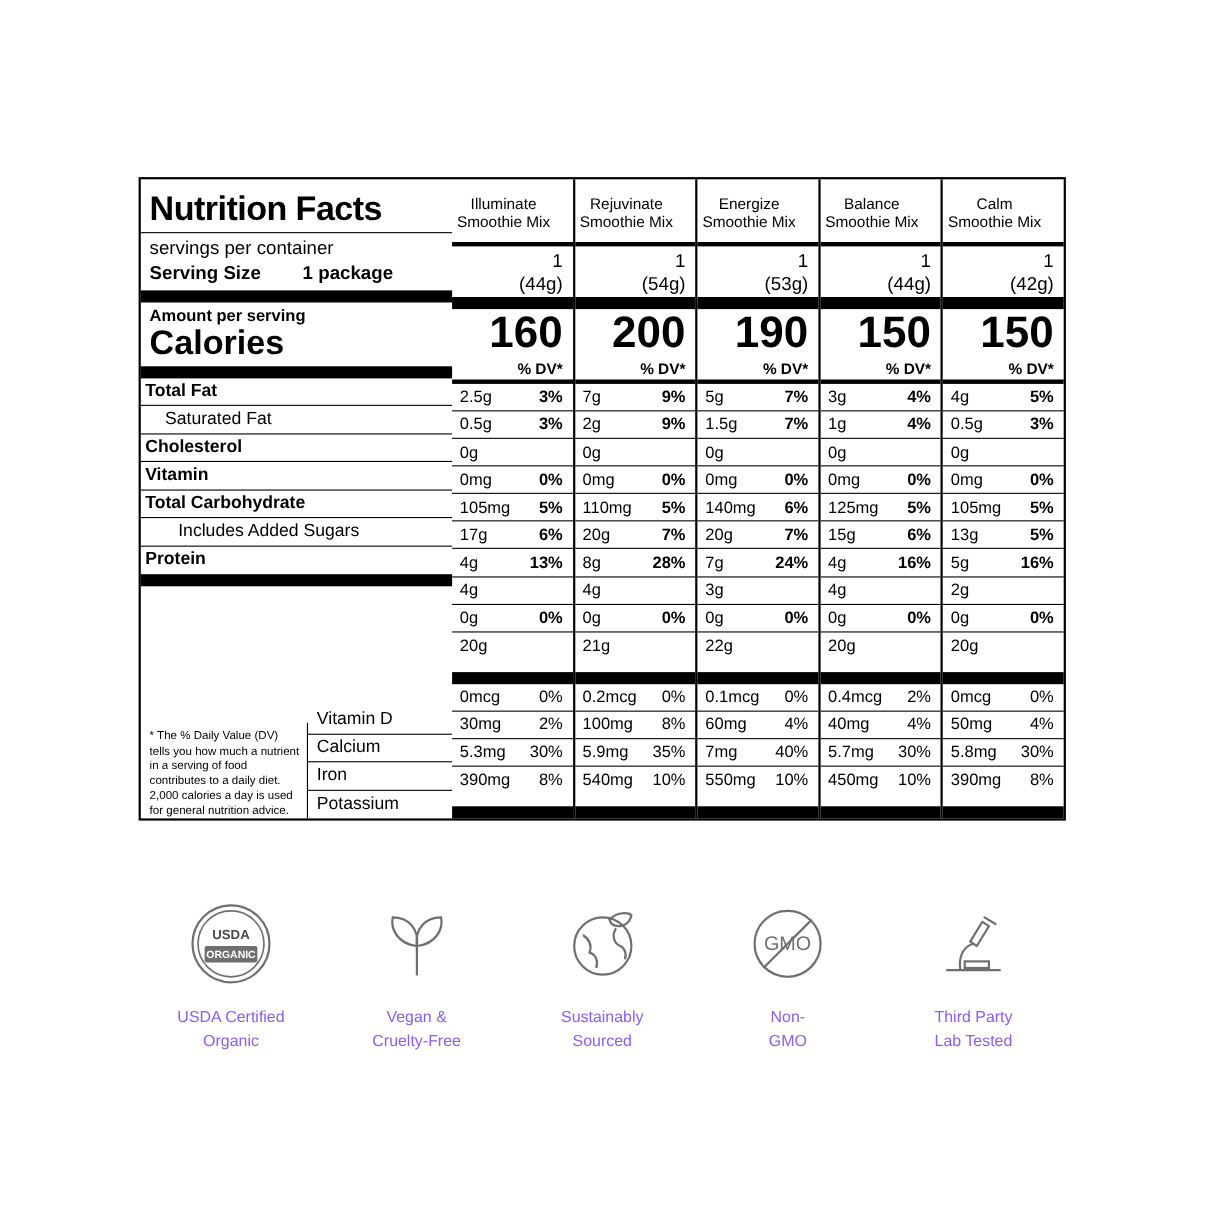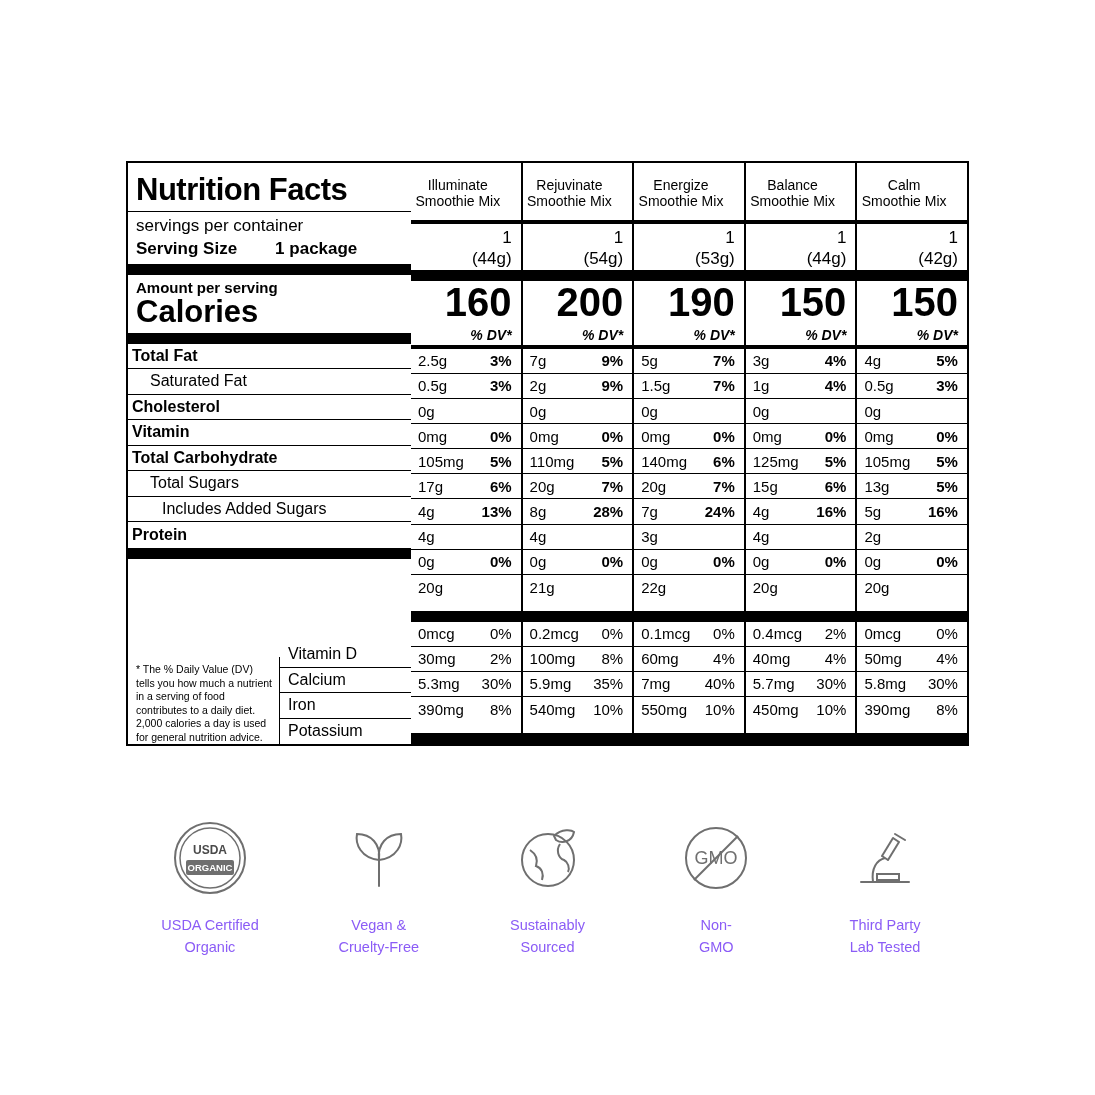--- a/index.html
+++ b/index.html
@@ -156,21 +156,20 @@
     font-weight: bold;
     padding: 0 9px 2px 0;
     line-height: 1.05;
   }
   .ddv {
     text-align: right;
     font-size: 14px;
     font-weight: bold;
     padding: 2px 9px 2px 0;
     border-bottom: 4px solid #000;
-    font-style: italic;
   }
   .drow {
     font-size: 15px;
     height: 25.5px;
     box-sizing: border-box;
     display: flex;
     align-items: center;
     justify-content: space-between;
     border-bottom: 1px solid #000;
     padding: 0 9px 0 7px;
@@ -231,21 +230,20 @@
     <div class="amount-per">Amount per serving</div>
     <div class="calories-word">Calories</div>
     <div class="rule-thick"></div>
 
     <div class="nutrient-rows">
       <div class="nrow bold">Total Fat</div>
       <div class="nrow indent">Saturated Fat</div>
       <div class="nrow bold">Cholesterol</div>
       <div class="nrow bold">Vitamin</div>
       <div class="nrow bold">Total Carbohydrate</div>
-      <div class="nrow indent">Total Sugars</div>
       <div class="nrow indent2">Includes Added Sugars</div>
       <div class="nrow bold nb">Protein</div>
     </div>
     <div class="rule-thick"></div>
 
     <div class="left-footnote-wrap">
       <div class="footnote">* The % Daily Value (DV) tells you how much a nutrient in a serving of food contributes to a daily diet. 2,000 calories a day is used for general nutrition advice.</div>
       <div class="vitrows">
         <div class="vrow">Vitamin D</div>
         <div class="vrow">Calcium</div>

